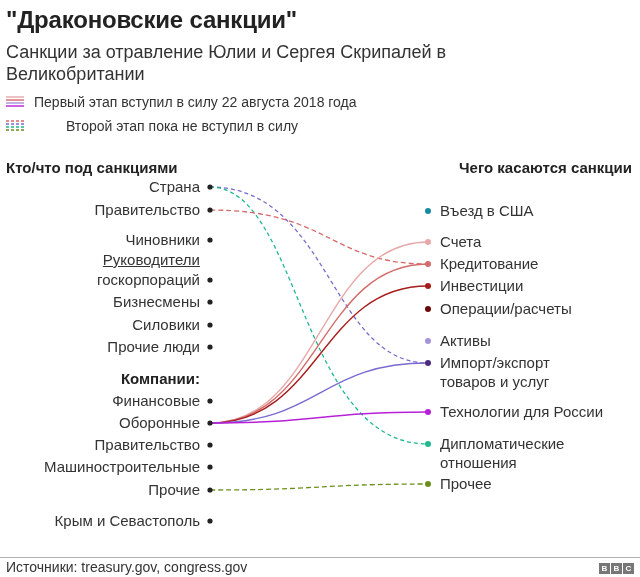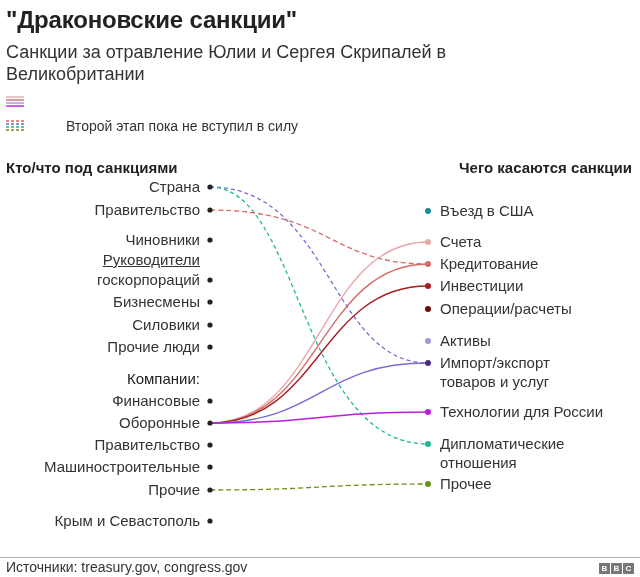--- a/index.html
+++ b/index.html
@@ -3,41 +3,42 @@
 <meta charset="utf-8">
 <style>
   html, body { margin: 0; padding: 0; background: #ffffff; }
   body { width: 640px; height: 577px; position: relative; overflow: hidden; font-family: "Liberation Sans", sans-serif; color: #222222; }
   .title { position: absolute; left: 6px; top: 6px; font-size: 24px; font-weight: bold; color: #222; letter-spacing: -0.2px; }
   .subtitle { position: absolute; left: 6px; top: 41px; font-size: 18px; line-height: 22px; color: #333; width: 520px; }
   .legend-row { position: absolute; left: 6px; height: 18px; display: flex; align-items: center; font-size: 14px; color: #333; }
   .legend-swatch { width: 18px; height: 12px; margin-right: 10px; }
   .col-head { position: absolute; top: 140px; font-size: 15px; font-weight: bold; color: #222; margin-top: 19px; }
   .left-label { position: absolute; right: 440px; font-size: 15px; line-height: 20px; text-align: right; color: #333; white-space: nowrap; }
-  .left-label.bold { font-weight: normal; color: #222; }
+  .left-label.bold { font-weight: bold; color: #222; }
   .right-label { position: absolute; left: 440px; font-size: 15px; line-height: 20px; color: #333; white-space: nowrap; }
   svg.links { position: absolute; left: 0; top: 0; }
   .divider { position: absolute; left: 0; top: 557px; width: 640px; height: 1px; background: #b0b0b0; }
   .source { position: absolute; left: 6px; top: 559px; font-size: 14px; color: #333; }
   .bbc { position: absolute; right: 6px; top: 563px; display: flex; gap: 1px; }
   .bbc span { width: 11px; height: 11px; background: #777; color: #fff; font-size: 8px; font-weight: bold; line-height: 11px; text-align: center; }
 </style>
 </head>
 <body>
 
 <div class="title">"Драконовские санкции"</div>
 <div class="subtitle">Санкции за отравление Юлии и Сергея Скрипалей в Великобритании</div>
 
 <div class="legend-row" style="top:93px;">
   <svg class="legend-swatch" viewBox="0 0 18 12">
     <line x1="0" y1="1" x2="18" y2="1" stroke="#e7a8a8" stroke-width="1.4"></line>
     <line x1="0" y1="4" x2="18" y2="4" stroke="#d46a6a" stroke-width="1.4"></line>
     <line x1="0" y1="7" x2="18" y2="7" stroke="#a594d8" stroke-width="1.4"></line>
     <line x1="0" y1="10" x2="18" y2="10" stroke="#b820d8" stroke-width="1.4"></line>
   </svg>
+  <span>Первый этап вступил в силу 22 августа 2018 года</span>
 </div>
 <div class="legend-row" style="top:117px;gap:32px;">
   <svg class="legend-swatch" viewBox="0 0 18 12">
     <line x1="0" y1="1" x2="18" y2="1" stroke="#d46a6a" stroke-width="1.4" stroke-dasharray="3,2"></line>
     <line x1="0" y1="4" x2="18" y2="4" stroke="#7a6ad0" stroke-width="1.4" stroke-dasharray="3,2"></line>
     <line x1="0" y1="7" x2="18" y2="7" stroke="#1fb892" stroke-width="1.4" stroke-dasharray="3,2"></line>
     <line x1="0" y1="10" x2="18" y2="10" stroke="#6b8f1c" stroke-width="1.4" stroke-dasharray="3,2"></line>
   </svg>
   <span>Второй этап пока не вступил в силу</span>
 </div>

